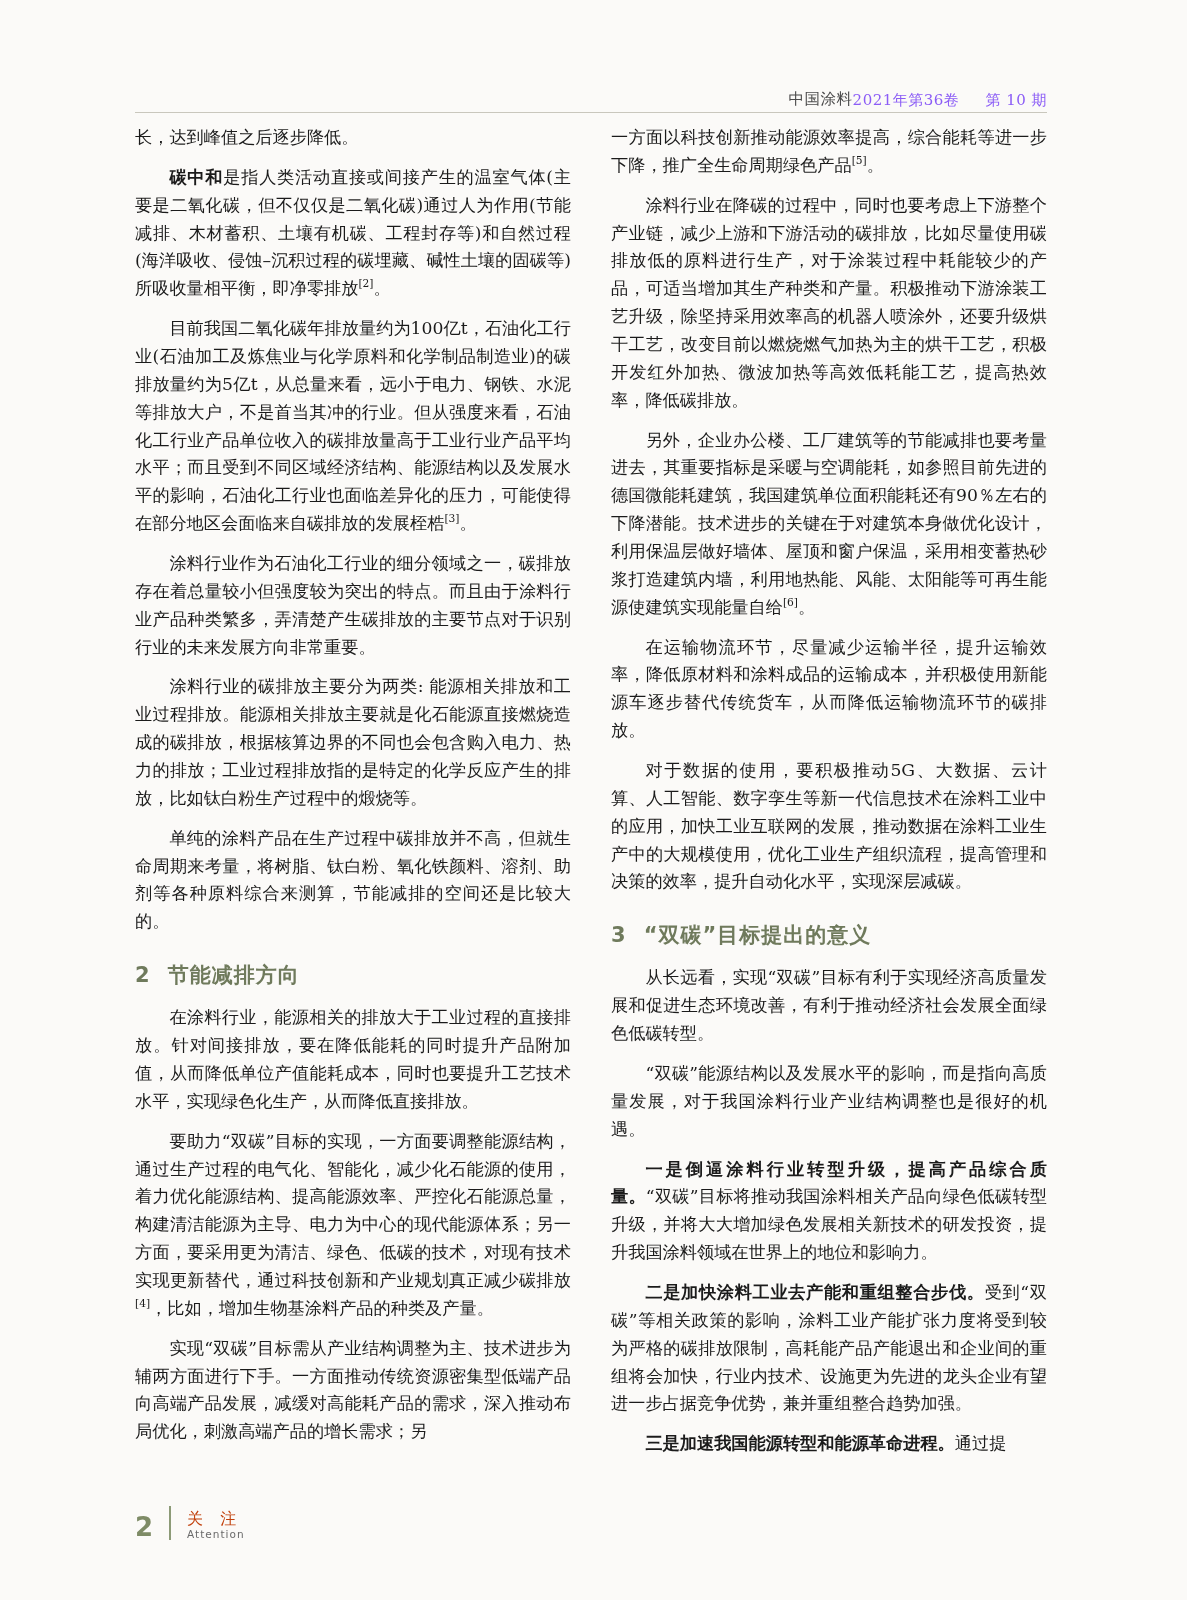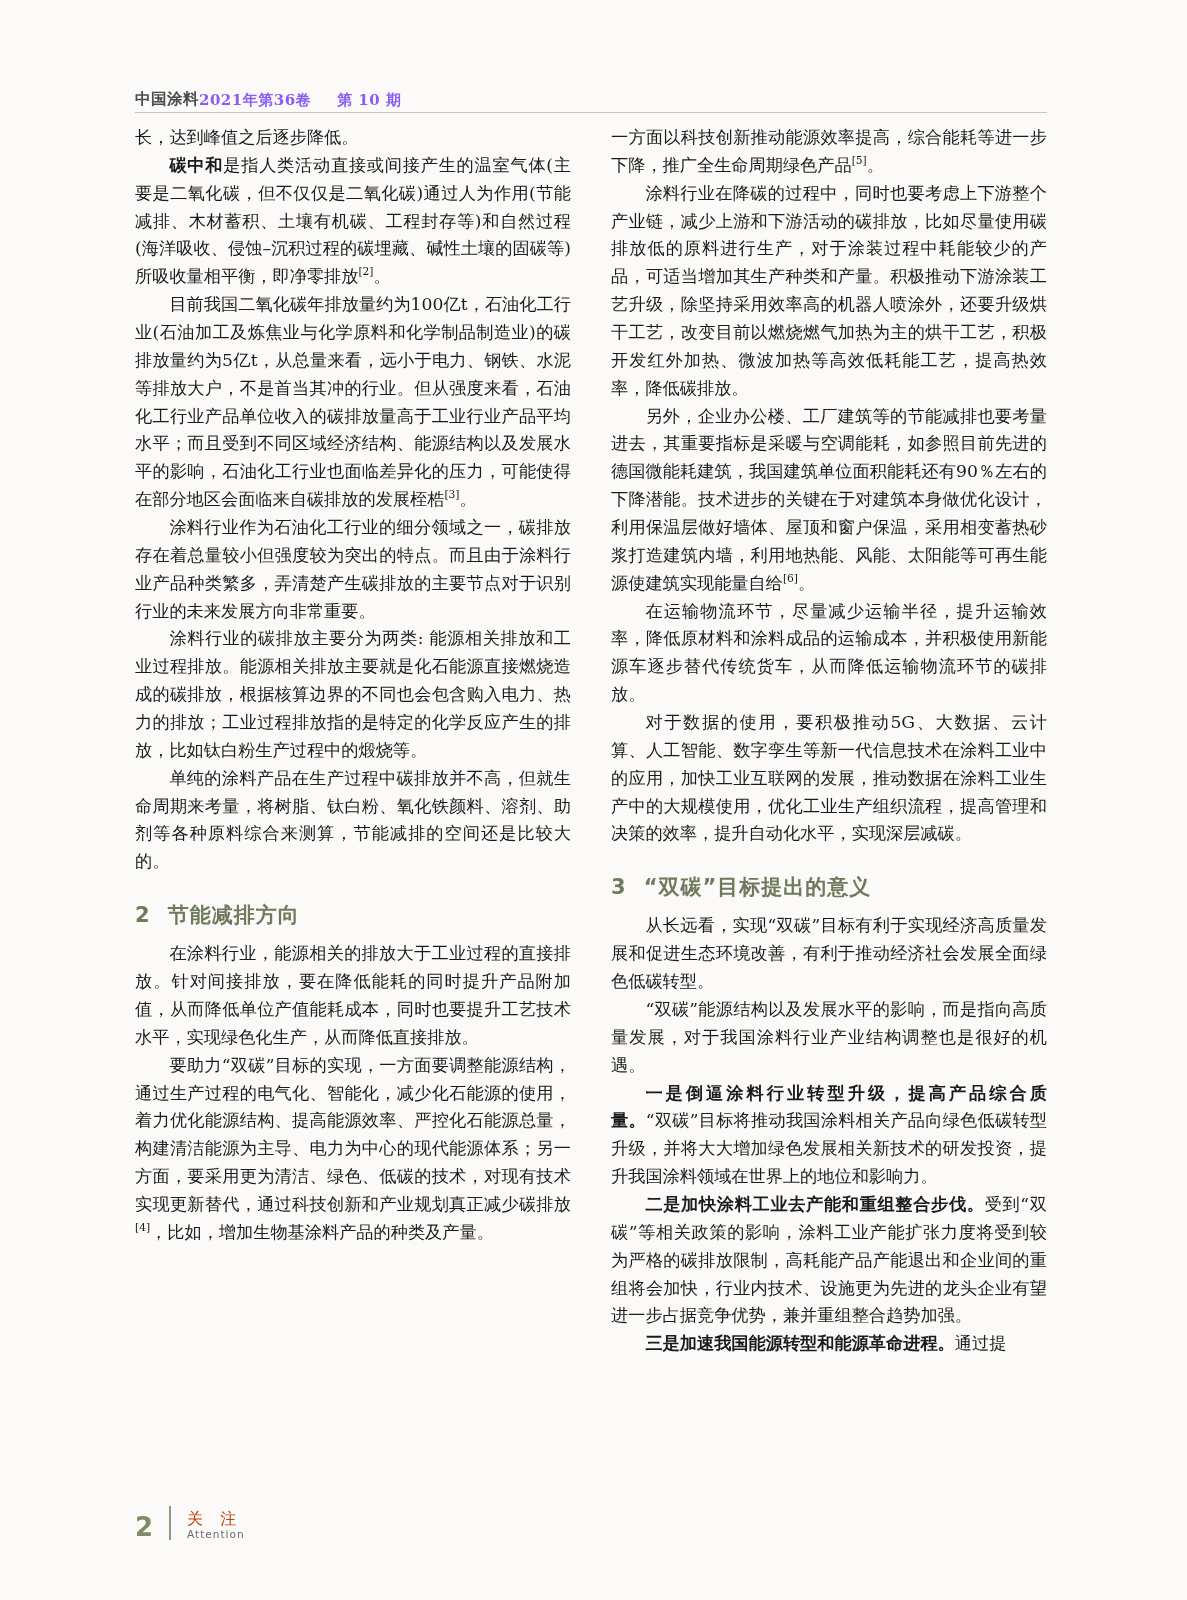--- a/index.html
+++ b/index.html
@@ -19,24 +19,23 @@
   }
   
   .header {
     position: absolute;
     left: 135px;
     right: 140px;
     top: 82px;
     height: 28px;
     display: flex;
     align-items: flex-end;
-    justify-content: flex-start;
+    justify-content: flex-end;
     font-size: 15.5px;
     letter-spacing: 0.5px;
-    font-weight: bold;
   }
   .header .left {
     color: #4b4b4b;
   }
   .header .right {
     color: #8b5cf6;
     display: flex;
     gap: 26px;
     font-size: 15px;
   }
@@ -63,20 +62,21 @@
     font-size: 17.2px;
     line-height: 1.62;
     text-align: justify;
     text-justify: inter-ideograph;
   }
   p {
     margin: 0;
   }
   .ind {
     text-indent: 2em;
+    margin-top: 12px;
   }
   .b { font-weight: bold; }
   sup {
     font-size: 0.62em;
     vertical-align: super;
     line-height: 0;
   }
   
   .sec {
     display: flex;
@@ -159,20 +159,21 @@
 
       <div class="sec">
         <span class="num">2</span>
         <span class="ttl">节能减排方向</span>
       </div>
 
       <p class="ind"><span>在涂料行业，能源相关的排放大于工业过程的直接排放。针对间接排放，要在降低能耗的同时提升产品附加值，从而降低单位产值能耗成本，同时也要提升工艺技术水平，实现绿色化生产，从而降低直接排放。</span></p>
 
       <p class="ind"><span>要助力“双碳”目标的实现，一方面要调整能源结构，通过生产过程的电气化、智能化，减少化石能源的使用，着力优化能源结构、提高能源效率、严控化石能源总量，构建清洁能源为主导、电力为中心的现代能源体系；另一方面，要采用更为清洁、绿色、低碳的技术，对现有技术实现更新替代，通过科技创新和产业规划真正减少碳排放</span><sup>[4]</sup><span>，比如，增加生物基涂料产品的种类及产量。</span></p>
 
+      <p class="ind"><span>实现“双碳”目标需从产业结构调整为主、技术进步为辅两方面进行下手。一方面推动传统资源密集型低端产品向高端产品发展，减缓对高能耗产品的需求，深入推动布局优化，刺激高端产品的增长需求；另</span></p>
 
     </div>
 
     <div class="col">
 
       <p><span>一方面以科技创新推动能源效率提高，综合能耗等进一步下降，推广全生命周期绿色产品</span><sup>[5]</sup><span>。</span></p>
 
       <p class="ind"><span>涂料行业在降碳的过程中，同时也要考虑上下游整个产业链，减少上游和下游活动的碳排放，比如尽量使用碳排放低的原料进行生产，对于涂装过程中耗能较少的产品，可适当增加其生产种类和产量。积极推动下游涂装工艺升级，除坚持采用效率高的机器人喷涂外，还要升级烘干工艺，改变目前以燃烧燃气加热为主的烘干工艺，积极开发红外加热、微波加热等高效低耗能工艺，提高热效率，降低碳排放。</span></p>
 
       <p class="ind"><span>另外，企业办公楼、工厂建筑等的节能减排也要考量进去，其重要指标是采暖与空调能耗，如参照目前先进的德国微能耗建筑，我国建筑单位面积能耗还有90％左右的下降潜能。技术进步的关键在于对建筑本身做优化设计，利用保温层做好墙体、屋顶和窗户保温，采用相变蓄热砂浆打造建筑内墙，利用地热能、风能、太阳能等可再生能源使建筑实现能量自给</span><sup>[6]</sup><span>。</span></p>

